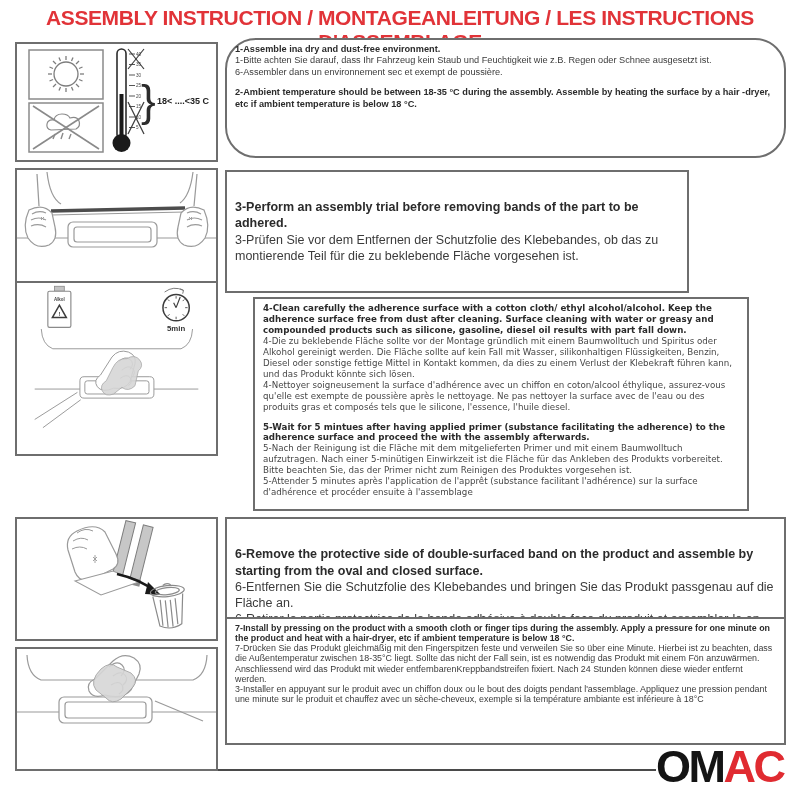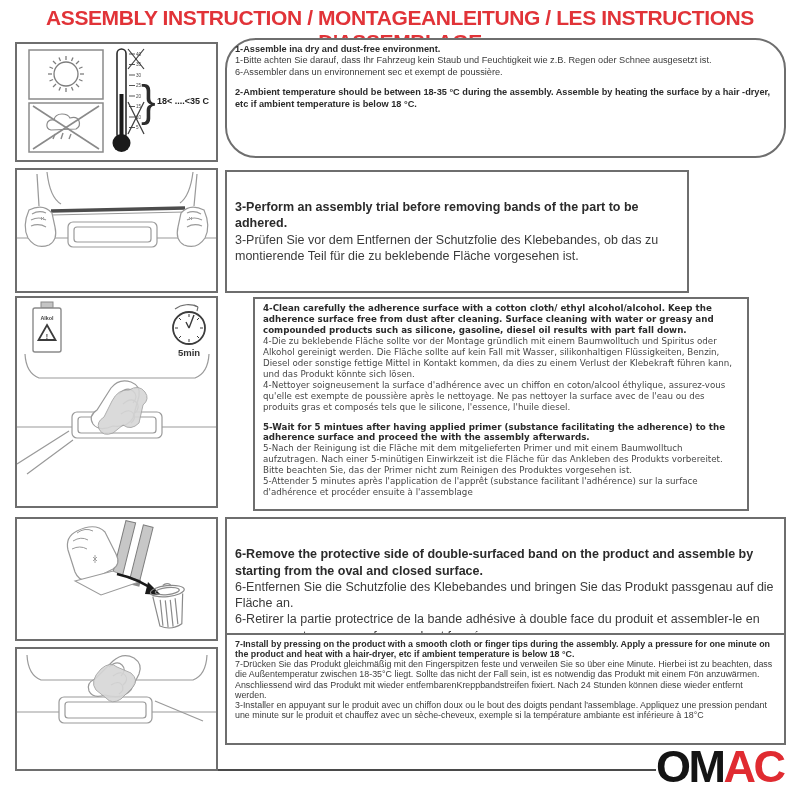--- a/index.html
+++ b/index.html
@@ -131,21 +131,21 @@
         <path d="M177 36 L180 4" fill="none"></path>
         <path d="M172 47 l3 3 m0 -3 l-3 3" fill="none" stroke-width="0.9"></path>
       </g>
     </svg>
   </div>
   <div class="box pad txt big center" style="left:225px;top:170px;width:464px;height:123px;">
     <div class="b">3-Perform an assembly trial before removing bands of the part to be adhered.</div>
     <div>3-Prüfen Sie vor dem Entfernen der Schutzfolie des Klebebandes, ob das zu montierende Teil für die zu beklebende Fläche vorgesehen ist.</div>
   </div>
 
-  <div class="box" style="left:15px;top:296px;width:203px;height:212px;">
+  <div class="box" style="left:15px;top:281px;width:203px;height:175px;">
     <svg class="illu" viewBox="0 0 199 208">
 
       <g>
         <rect x="24" y="4" width="12" height="6" fill="#c4c4c4" stroke="#8a8a8a" stroke-width="1"></rect>
         <rect x="16" y="10" width="28" height="44" rx="2" fill="#fff" stroke="#8a8a8a" stroke-width="1.4"></rect>
         <text x="30" y="22" font-size="5.4" font-weight="bold" fill="#444" text-anchor="middle">Alkol</text>
         <path d="M30 27 L38.5 42 L21.5 42 Z" fill="none" stroke="#3c3c3c" stroke-width="1.8"></path>
         <text x="30" y="40.5" font-size="7" font-weight="bold" fill="#3c3c3c" text-anchor="middle">!</text>
       </g>
 
@@ -235,21 +235,21 @@
         <path d="M0 63 H42 M135 63 H199"></path>
         <path d="M138 52 L186 72"></path>
       </g>
       <g>
         <path d="M88 46 q-12 4 -16 -4 q-3 -8 6 -12 l18 -18 q10 -9 21 -3 q9 6 5 16 l-8 16 q-8 10 -26 5 Z" fill="#fff" stroke="#9a9a9a" stroke-width="1.2"></path>
         <path d="M92 18 q8 -7 13 -2 q5 5 -1 11 M96 27 q8 -6 12 -1 q4 5 -2 10 M94 36 q8 -5 11 0 q3 5 -3 9" fill="none" stroke="#9a9a9a" stroke-width="1.1"></path>
         <path d="M84 20 q9 -8 16 -2 l14 6 q8 7 2 14 l-12 12 q-9 6 -15 -1 l-10 -8 q-7 -9 5 -21 Z" fill="#d6d6d6" stroke="#a5a5a5" stroke-width="1" opacity="0.9"></path>
       </g>
     </svg>
   </div>
-  <div class="box pad txt tight" style="left:225px;top:633px;width:561px;height:112px;">
+  <div class="box pad txt tight" style="left:225px;top:617px;width:561px;height:128px;">
     <div class="b">7-Install by pressing on the product with a smooth cloth or finger tips during the assembly. Apply a pressure for one minute on the product and heat with a hair-dryer, etc if ambient temperature is below 18 °C.</div>
     <div>7-Drücken Sie das Produkt gleichmäßig mit den Fingerspitzen feste und verweilen Sie so über eine Minute. Hierbei ist zu beachten, dass die Außentemperatur zwischen 18-35°C liegt. Sollte das nicht der Fall sein, ist es notwendig das Produkt mit einem Fön anzuwärmen. Anschliessend wird das Produkt mit wieder entfernbarenKreppbandstreifen fixiert. Nach 24 Stunden können diese wieder entfernt werden.</div>
     <div>3-Installer en appuyant sur le produit avec un chiffon doux ou le bout des doigts pendant l'assemblage. Appliquez une pression pendant une minute sur le produit et chauffez avec un sèche-cheveux, exemple si la température ambiante est inférieure à 18°C</div>
   </div>
 
   <div class="rule"></div>
   <div class="logo"><span class="blk">OM</span><span class="red">AC</span></div>
 
 </div>
 

